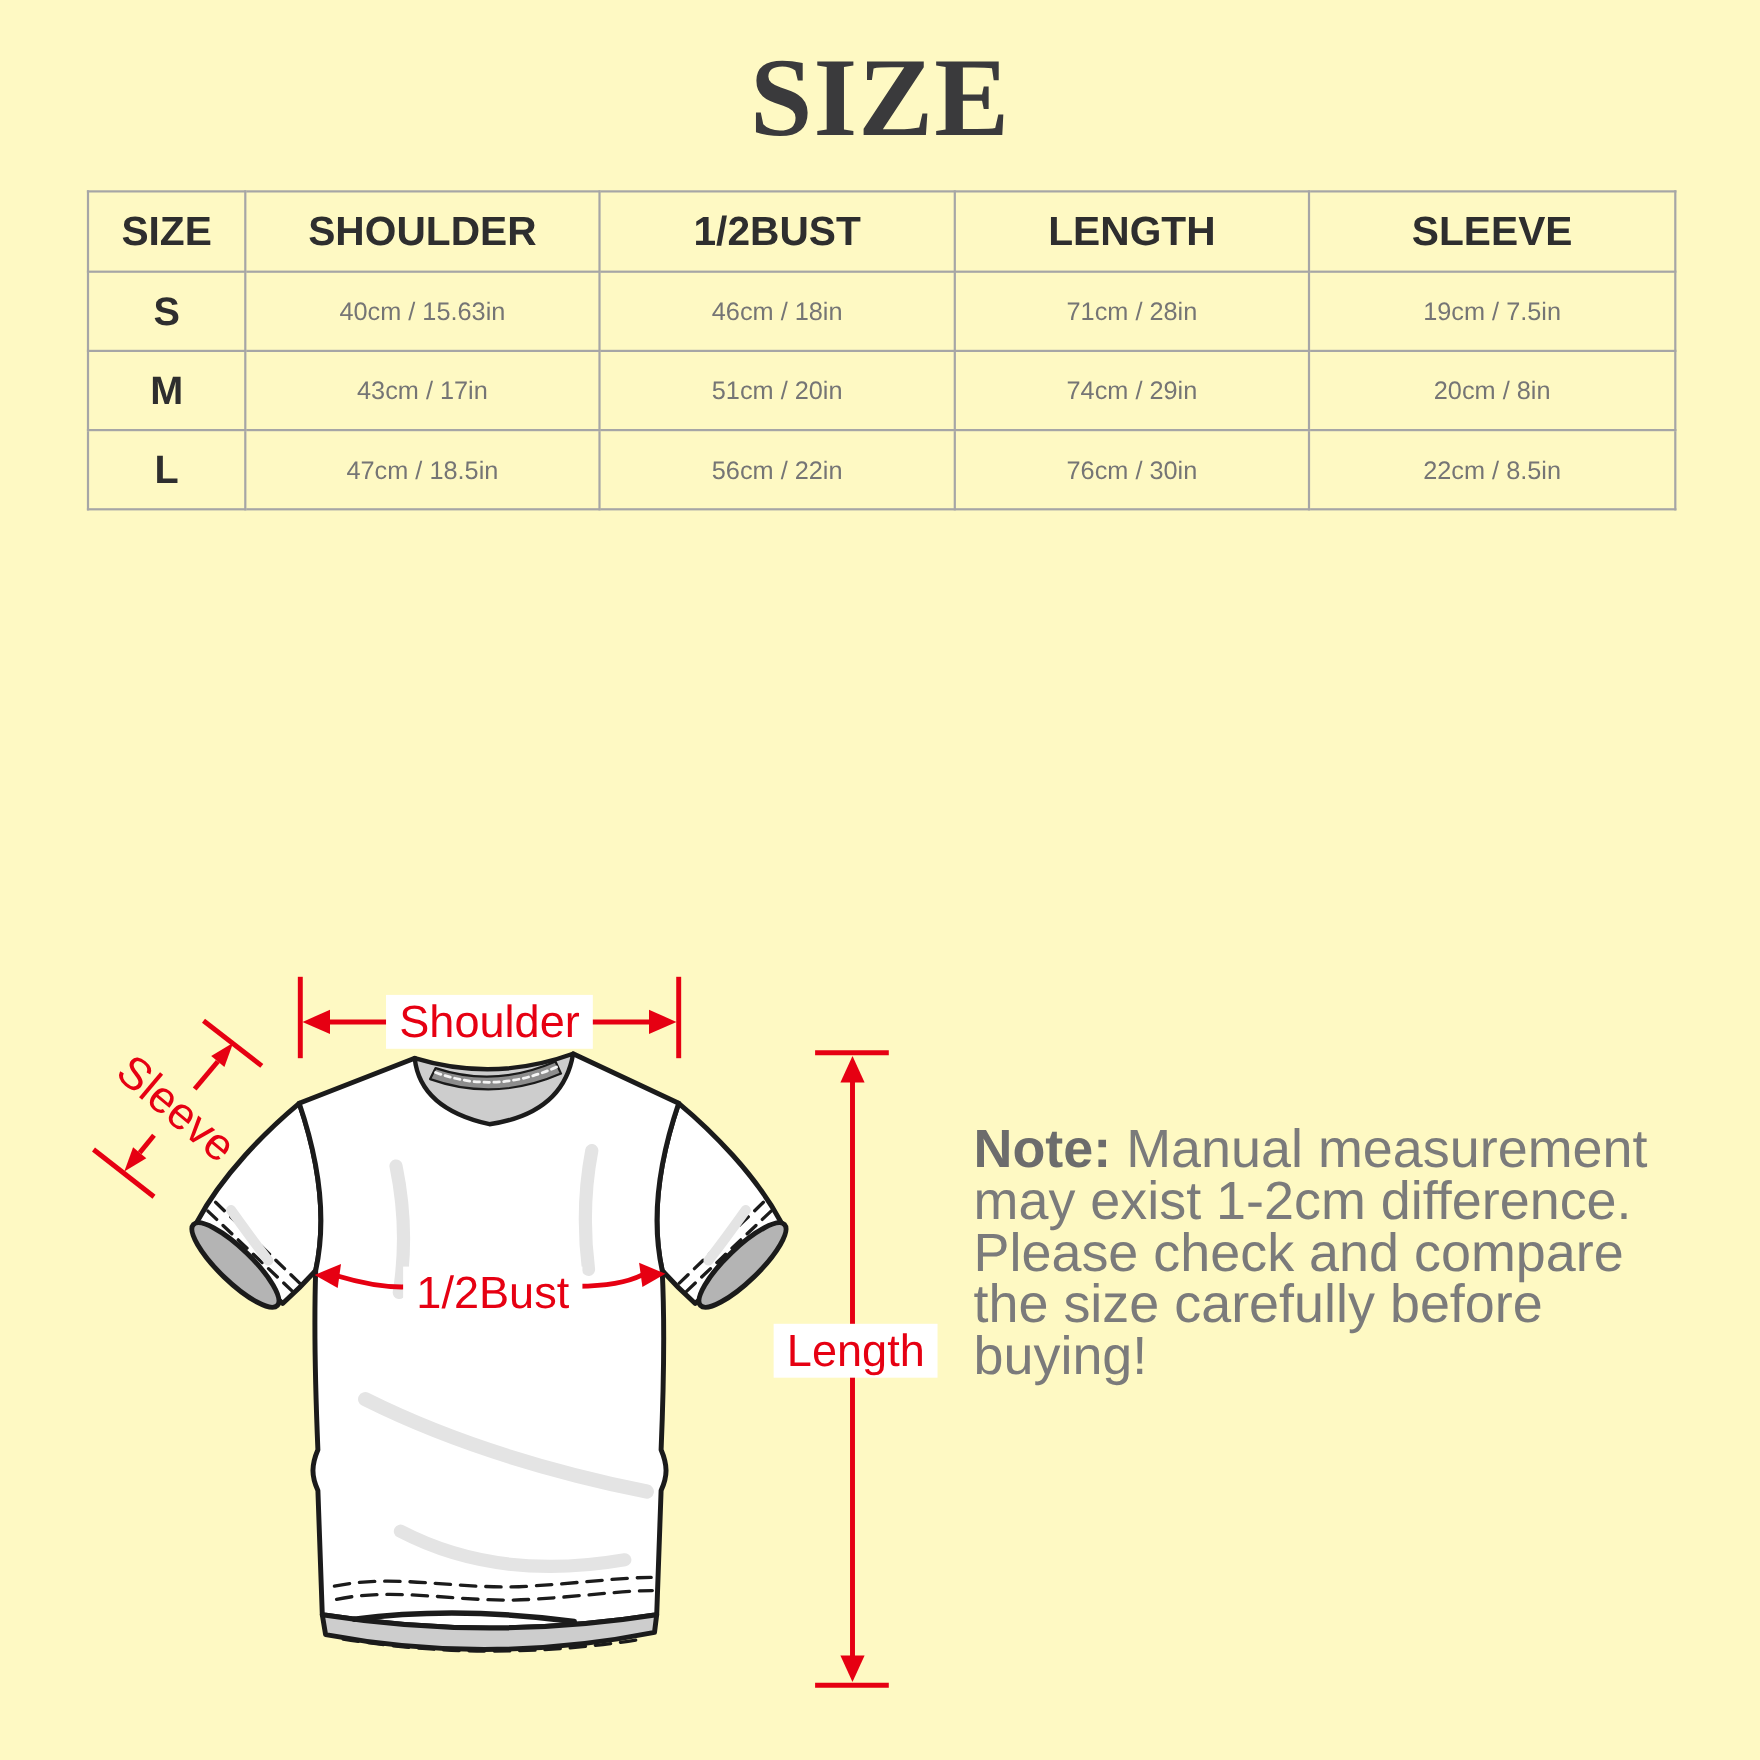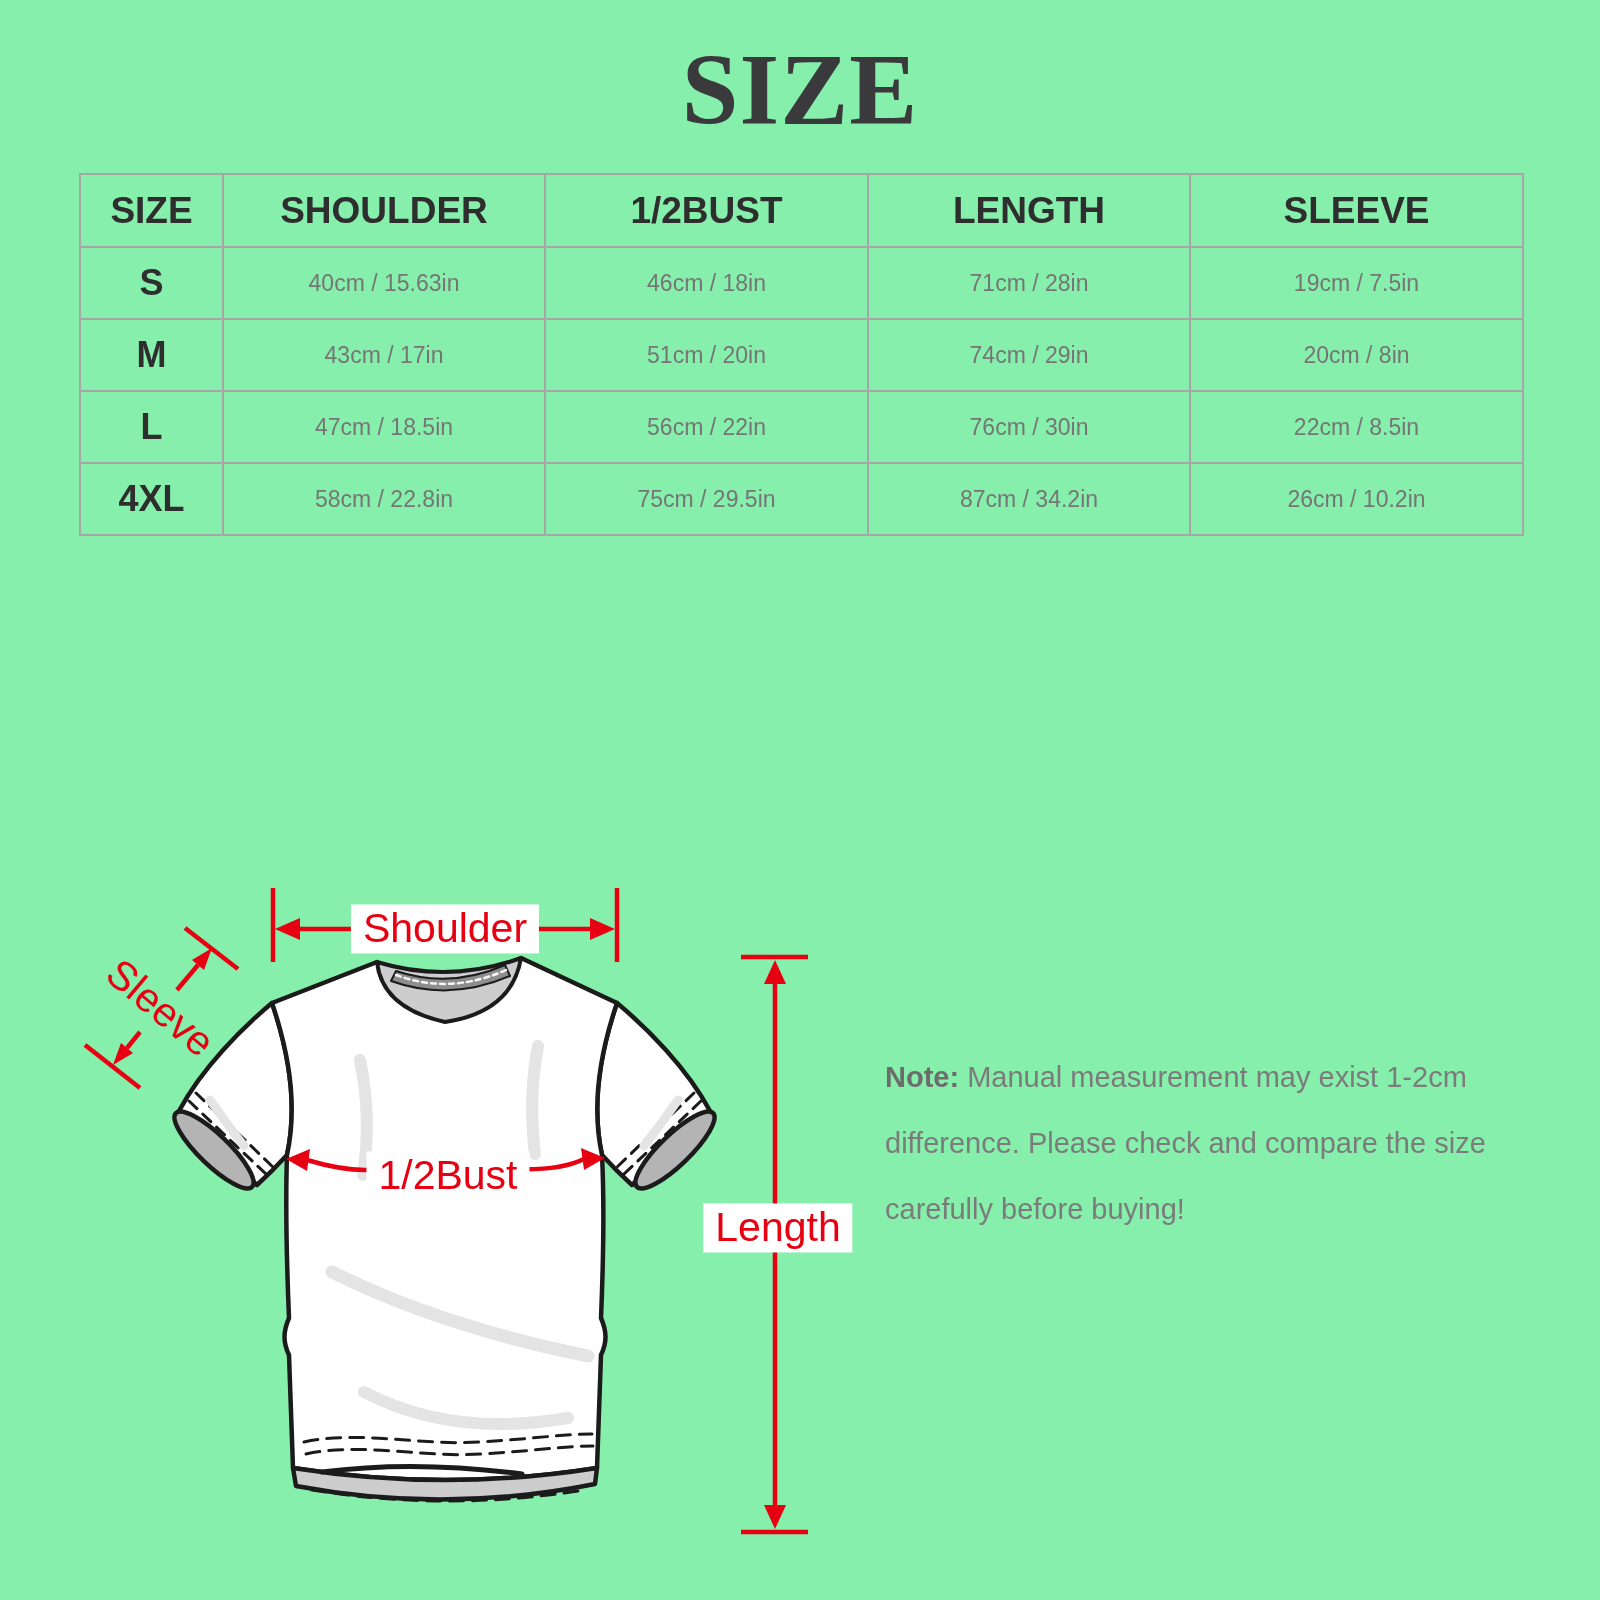--- a/index.html
+++ b/index.html
@@ -1,37 +1,37 @@
 <!DOCTYPE html>
 <html><head>
 <meta charset="utf-8">
 <style>
   html,body{margin:0;padding:0;background:#fff;}
-  .page{position:relative;width:1600px;height:1600px;background:#86efac;overflow:hidden;
+  .page{position:relative;width:1600px;height:1600px;background:#fef9c3;overflow:hidden;
         font-family:"Liberation Sans","DejaVu Sans",sans-serif;}
   .title{position:absolute;left:0;right:0;top:36px;text-align:center;
          font-family:"Liberation Serif","DejaVu Serif",serif;font-weight:700;
          font-size:102px;letter-spacing:1px;color:#3a3a3c;line-height:1.05;}
   table.size-table{position:absolute;left:79px;top:173px;width:1443px;
                    border-collapse:collapse;table-layout:fixed;}
   .size-table th,.size-table td{border:2px solid #a6a6a6;text-align:center;
                    vertical-align:middle;padding:0;height:70px;}
   .size-table thead th{font-size:37px;font-weight:700;color:#2e2e2e;height:71px;}
   .size-table tbody th{font-size:36px;font-weight:700;color:#2e2e2e;}
   .size-table tbody td{font-size:23px;font-weight:400;color:#757575;}
   .diagram-svg{position:absolute;left:60px;top:850px;}
   .red-label{position:absolute;color:#e60012;font-size:41px;line-height:1.1;
              white-space:nowrap;transform:translate(-50%,-50%);}
   .red-label.bg{background:#ffffff;padding:2px 12px;}
   .lbl-shoulder{left:445px;top:929px;}
   .lbl-sleeve{left:160px;top:1008px;transform:translate(-50%,-50%) rotate(40deg);}
   .lbl-bust{left:448px;top:1176px;}
   .lbl-length{left:778px;top:1228px;padding:8px 6px;}
-  .note{position:absolute;left:885px;top:1044px;width:645px;
-        font-size:29px;line-height:66px;color:#7b7b7b;}
+  .note{position:absolute;left:885px;top:1022px;width:645px;
+        font-size:49px;line-height:47px;color:#7b7b7b;}
   .note b{color:#6c6c6c;font-weight:700;}
 </style>
 </head>
 <body>
 
 <div class="page">
 
   <div class="title">SIZE</div>
 
   <table class="size-table">
@@ -65,27 +65,20 @@
           <td>51cm / 20in</td>
           <td>74cm / 29in</td>
           <td>20cm / 8in</td>
         </tr>
         <tr>
           <th>L</th>
           <td>47cm / 18.5in</td>
           <td>56cm / 22in</td>
           <td>76cm / 30in</td>
           <td>22cm / 8.5in</td>
-        </tr>
-        <tr>
-          <th>4XL</th>
-          <td>58cm / 22.8in</td>
-          <td>75cm / 29.5in</td>
-          <td>87cm / 34.2in</td>
-          <td>26cm / 10.2in</td>
         </tr>
       </tbody>
   </table>
 
   <svg class="diagram-svg" width="800" height="750" viewBox="0 0 800 750">
 
     <g stroke-linejoin="round" stroke-linecap="round">
 
       <path d="M212,153 C182,178 142,218 119,261 L197,335 C208,325 218,315 227,305 C238,255 228,200 212,153 Z" fill="#ffffff" stroke="#1b1b1b" stroke-width="4.5"></path>
       <path d="M557,153 C587,178 627,218 650,261 L572,335 C561,325 551,315 542,305 C531,255 541,200 557,153 Z" fill="#ffffff" stroke="#1b1b1b" stroke-width="4.5"></path>

